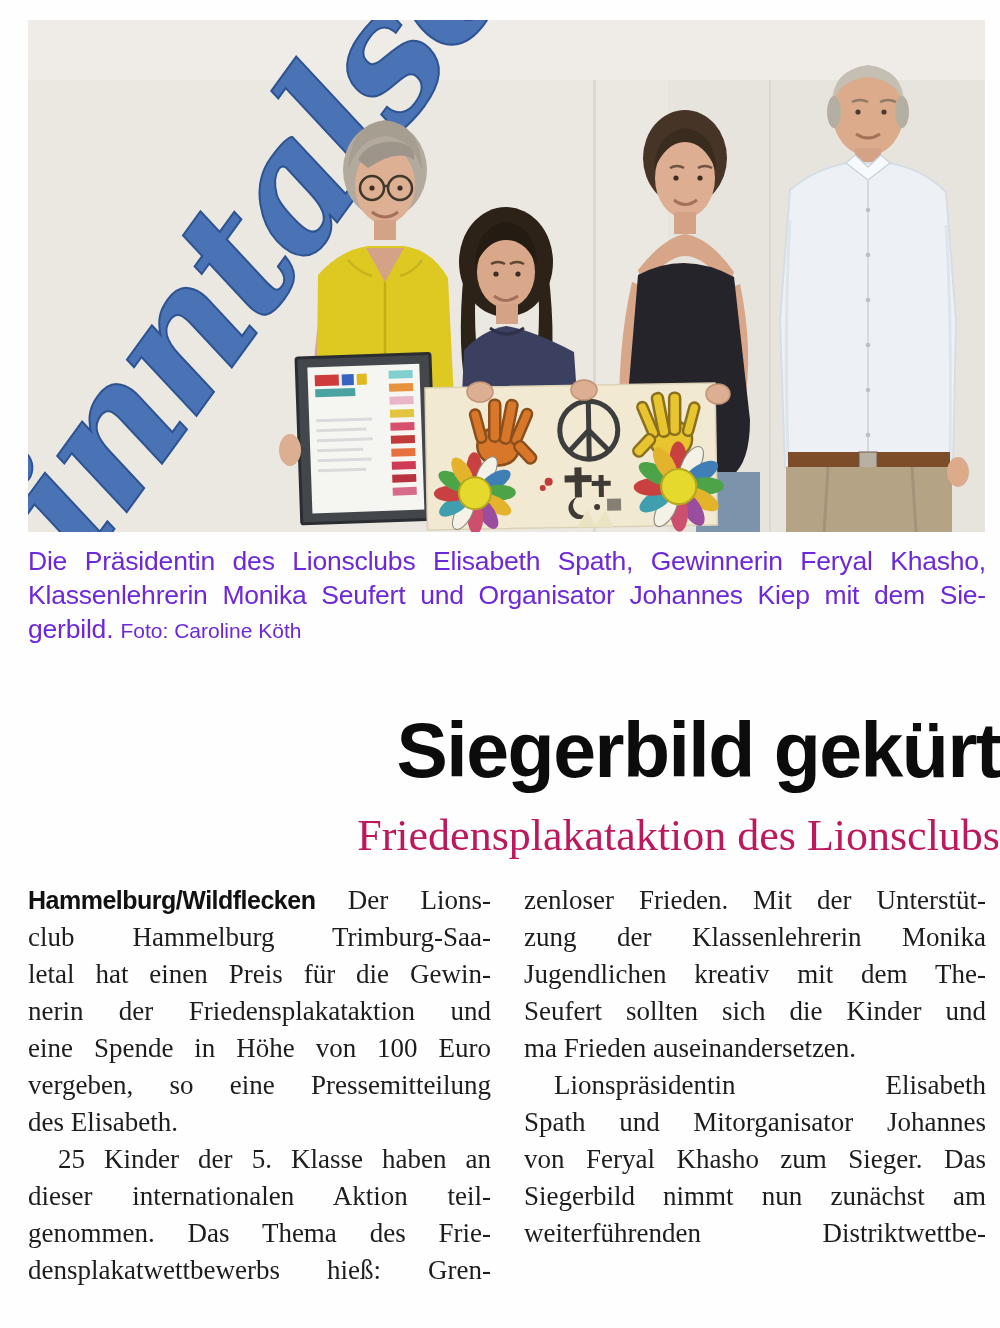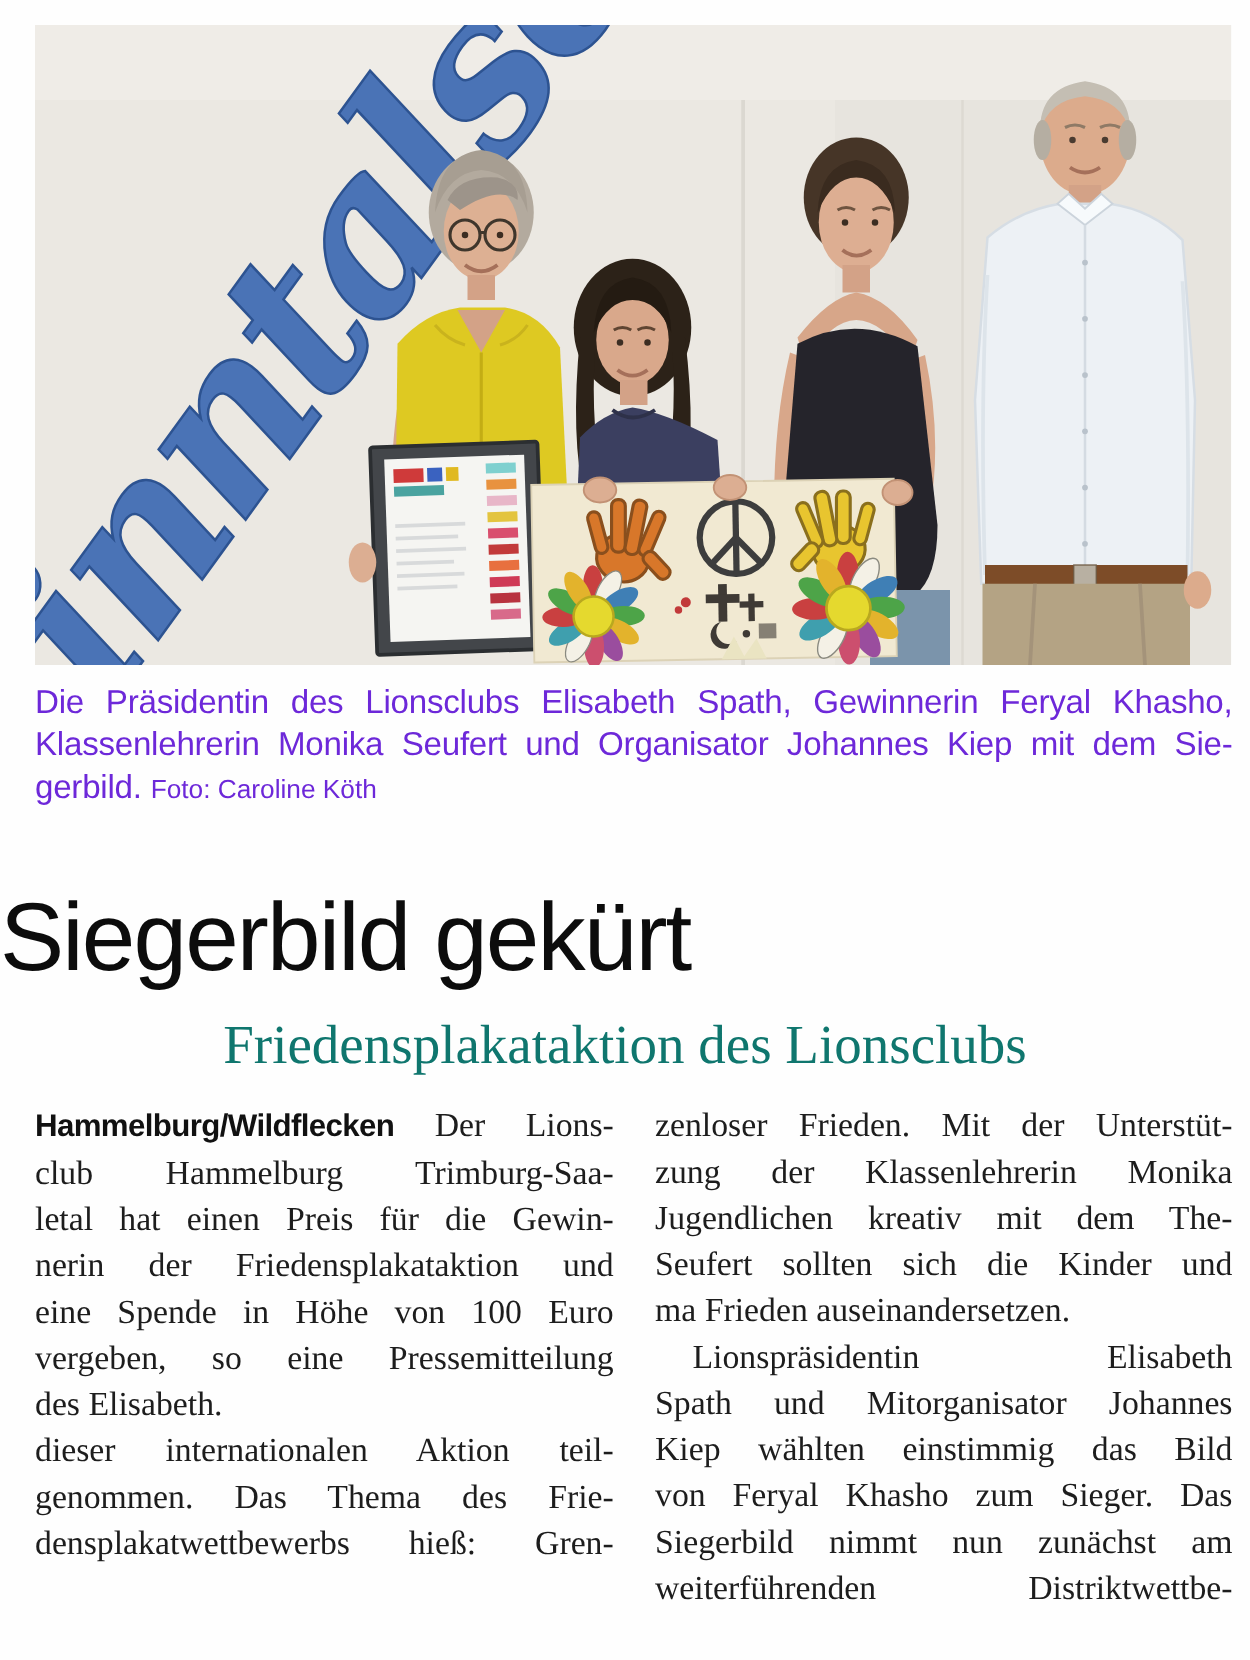--- a/index.html
+++ b/index.html
@@ -8,25 +8,25 @@
   .photo-wrap{position:absolute;left:28px;top:20px;width:957px;height:512px;}
   .photo-wrap svg{display:block;}
 
   .caption{position:absolute;left:28px;top:544px;width:958px;
            font-family:"Liberation Sans",sans-serif;font-size:26.5px;line-height:34px;
            color:#6d28d9;letter-spacing:-0.2px;}
   .cap-line{text-align:justify;text-align-last:justify;}
   .cap-line.cap-last{text-align-last:left;}
   .credit{font-size:21px;letter-spacing:0;}
 
-  .headline{position:absolute;left:0;top:706px;width:1000px;text-align:left;
-            font-family:"Liberation Sans",sans-serif;font-weight:400;font-size:77px;
+  .headline{position:absolute;left:0;top:706px;width:1000px;text-align:right;
+            font-family:"Liberation Sans",sans-serif;font-weight:700;font-size:77px;
             letter-spacing:-1.5px;color:#0c0c0c;}
-  .subheadline{position:absolute;left:0;top:810px;width:1000px;text-align:center;
-            font-family:"Liberation Serif",serif;font-size:44px;color:#0f766e;}
+  .subheadline{position:absolute;left:0;top:810px;width:1000px;text-align:right;
+            font-family:"Liberation Serif",serif;font-size:44px;color:#be185d;}
 
   .col{position:absolute;top:882px;width:463px;}
   .col-left{left:28px;}
   .col-right{left:524px;width:462px;}
   .tl{font-family:"Liberation Serif",serif;font-size:27px;line-height:37px;
       text-align:justify;text-align-last:justify;color:#1d1d1d;}
   .tl.flush{text-align-last:left;}
   .tl.ind{padding-left:30px;}
   .dateline{font-family:"Liberation Sans",sans-serif;font-weight:700;font-size:25px;
             letter-spacing:-0.5px;color:#111;}
@@ -240,35 +240,35 @@
       <span class="dateline">Hammelburg/Wildflecken</span>
       <span>Der Lions-</span>
     </div>
     <div>
         <div class="tl">club Hammelburg Trimburg-Saa-</div>
         <div class="tl">letal hat einen Preis für die Gewin-</div>
         <div class="tl">nerin der Friedensplakataktion und</div>
         <div class="tl">eine Spende in Höhe von 100 Euro</div>
         <div class="tl">vergeben, so eine Pressemitteilung</div>
         <div class="tl flush">des Elisabeth.</div>
+        <div class="tl ind">25 Kinder der 5. Klasse haben an</div>
         <div class="tl">dieser internationalen Aktion teil-</div>
         <div class="tl">genommen. Das Thema des Frie-</div>
         <div class="tl">densplakatwettbewerbs hieß: Gren-</div>
       </div>
   </div>
 
   <div class="col col-right">
     <div>
         <div class="tl">zenloser Frieden. Mit der Unterstüt-</div>
         <div class="tl">zung der Klassenlehrerin Monika</div>
         <div class="tl">Jugendlichen kreativ mit dem The-</div>
         <div class="tl">Seufert sollten sich die Kinder und</div>
         <div class="tl flush">ma Frieden auseinandersetzen.</div>
         <div class="tl ind">Lionspräsidentin Elisabeth</div>
         <div class="tl">Spath und Mitorganisator Johannes</div>
-        <div class="tl">Kiep wählten einstimmig das Bild</div>
         <div class="tl">von Feryal Khasho zum Sieger. Das</div>
         <div class="tl">Siegerbild nimmt nun zunächst am</div>
         <div class="tl">weiterführenden Distriktwettbe-</div>
       </div>
   </div>
 
 </div>
 
 </body></html>

